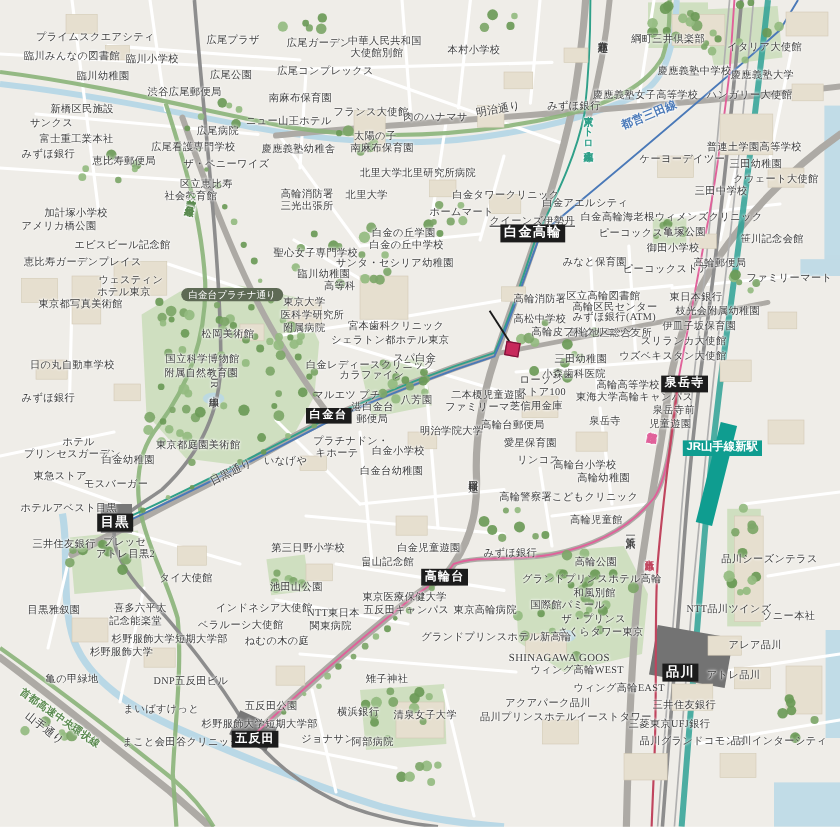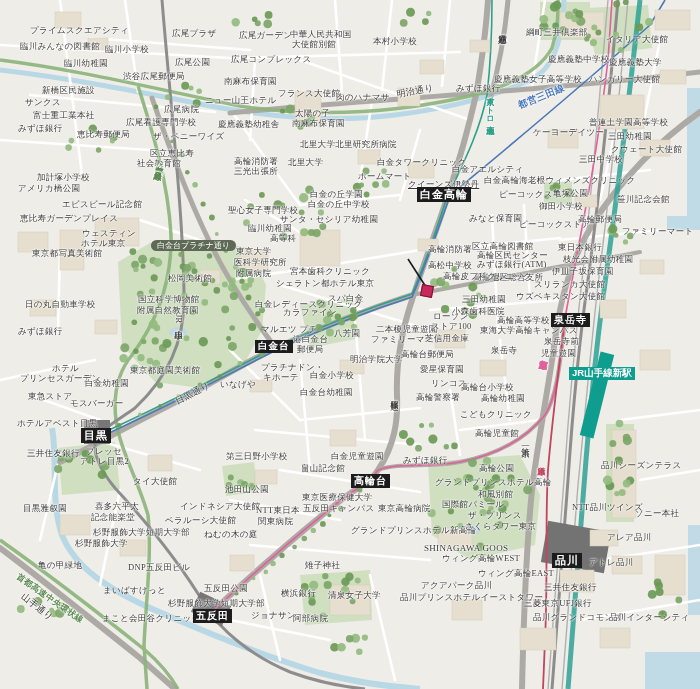--- a/index.html
+++ b/index.html
@@ -586,21 +586,21 @@
       <span class="lbl" style="left: 425px; top: 334px;">芝信用金庫</span>
       <span class="lbl" style="left: 220px; top: 380px;">いなげや</span>
       <span class="lbl" style="left: 261px; top: 363px;">プラチナドン・</span>
       <span class="lbl" style="left: 263px; top: 373px;">キホーテ</span>
       <span class="lbl" style="left: 310px; top: 371px;">白金小学校</span>
       <span class="lbl" style="left: 300px; top: 388px;">白金台幼稚園</span>
       <span class="lbl" style="left: 350px; top: 355px;">明治学院大学</span>
       <span class="lbl" style="left: 401px; top: 350px;">高輪台郵便局</span>
       <span class="lbl" style="left: 420px; top: 365px;">愛星保育園</span>
       <span class="lbl" style="left: 431px; top: 379px;">リンコス</span>
-      <span class="lbl" style="left: 416px; top: 393px; text-align: center;">高輪警察署</span>
+      <span class="lbl" style="left: 416px; top: 410px; text-align: center;">高輪警察署</span>
       <span class="lbl" style="left: 428px; top: 245px;">高輪消防署</span>
       <span class="lbl" style="left: 428px; top: 261px;">高松中学校</span>
       <span class="lbl" style="left: 473px; top: 233px; margin-top: 40px;">高輪地区総合支所</span>
       <span class="lbl" style="left: 472px; top: 242px;">区立高輪図書館</span>
       <span class="lbl" style="left: 477px; top: 251px;">高輪区民センター</span>
       <span class="lbl" style="left: 477px; top: 260px;">みずほ銀行(ATM)</span>
       <span class="lbl" style="left: 558px; top: 243px;">東日本銀行</span>
       <span class="lbl" style="left: 563px; top: 255px;">枝光会附属幼稚園</span>
       <span class="lbl" style="left: 552px; top: 267px;">伊皿子坂保育園</span>
       <span class="lbl" style="left: 516px; top: 280px; margin-left: 18px;">スリランカ大使館</span>

